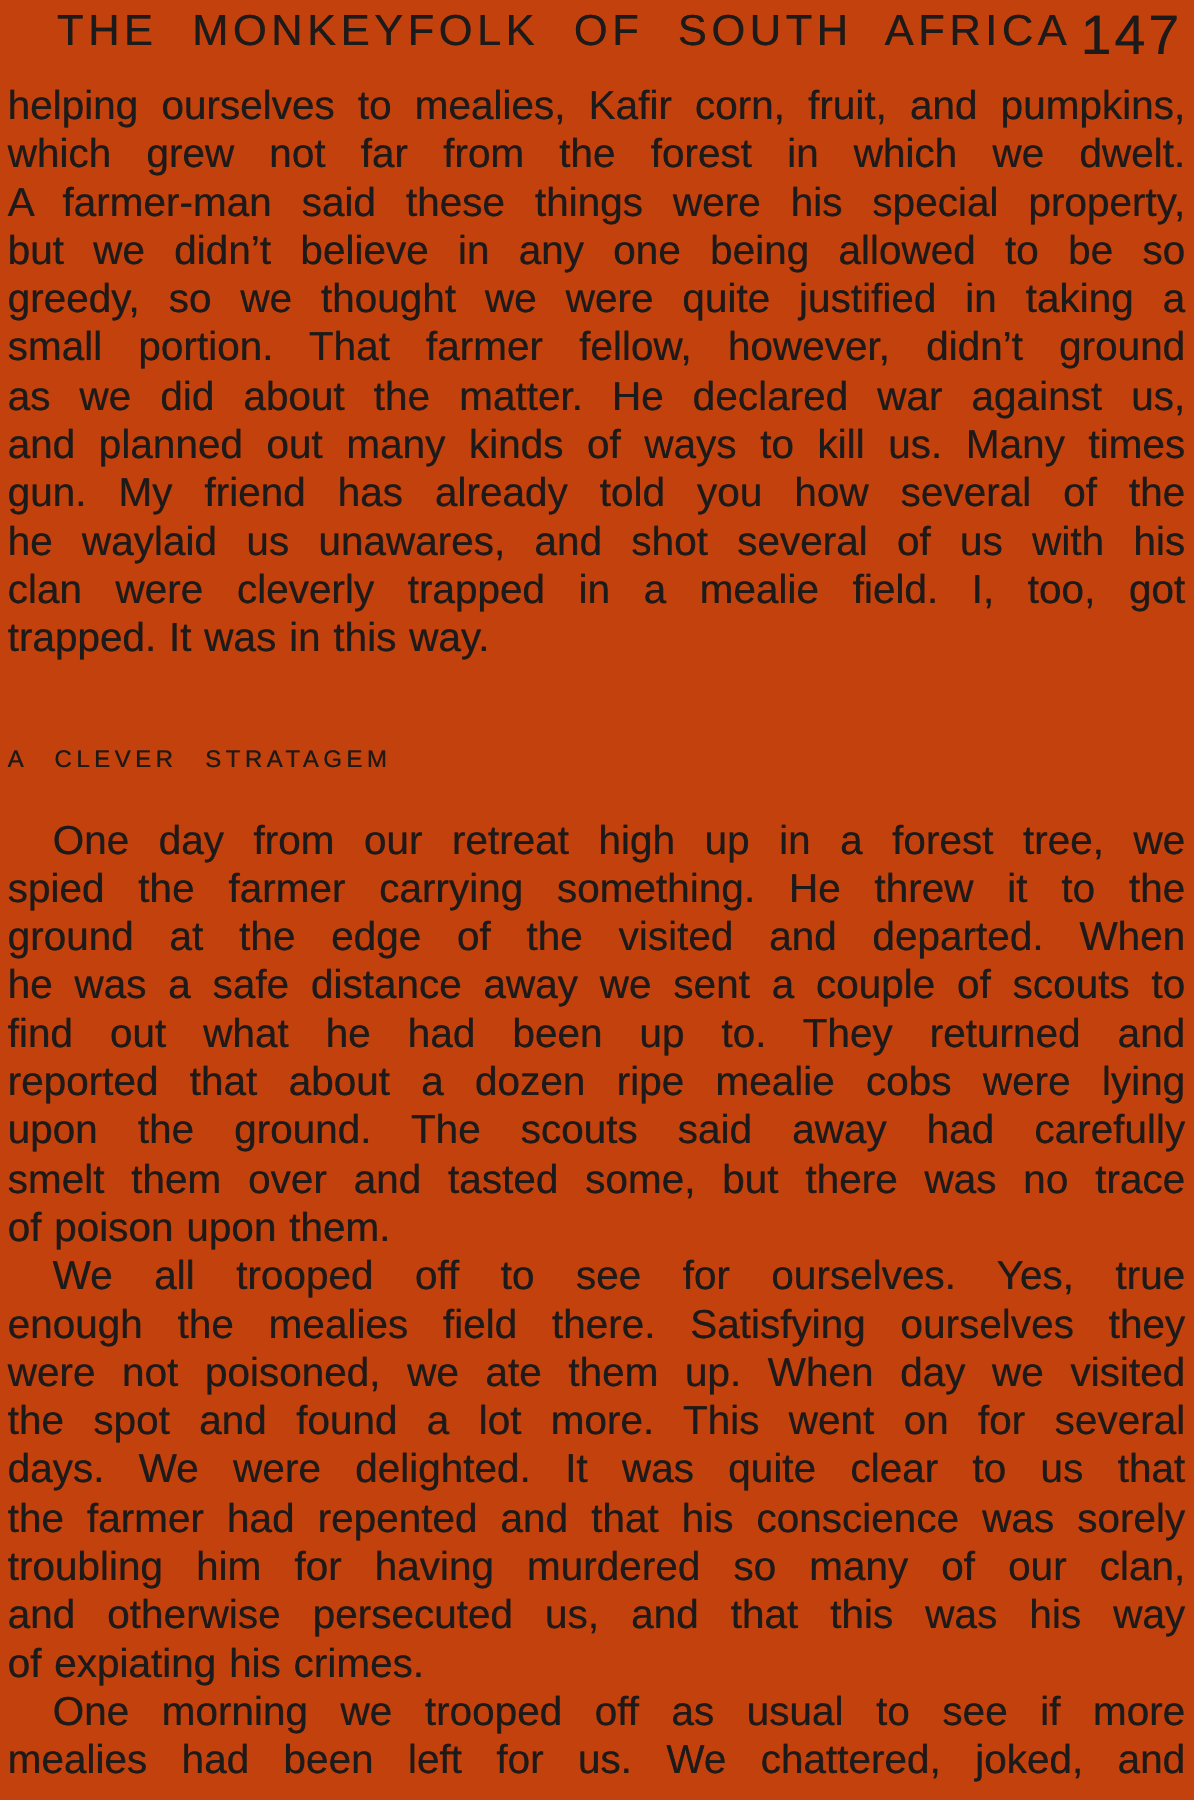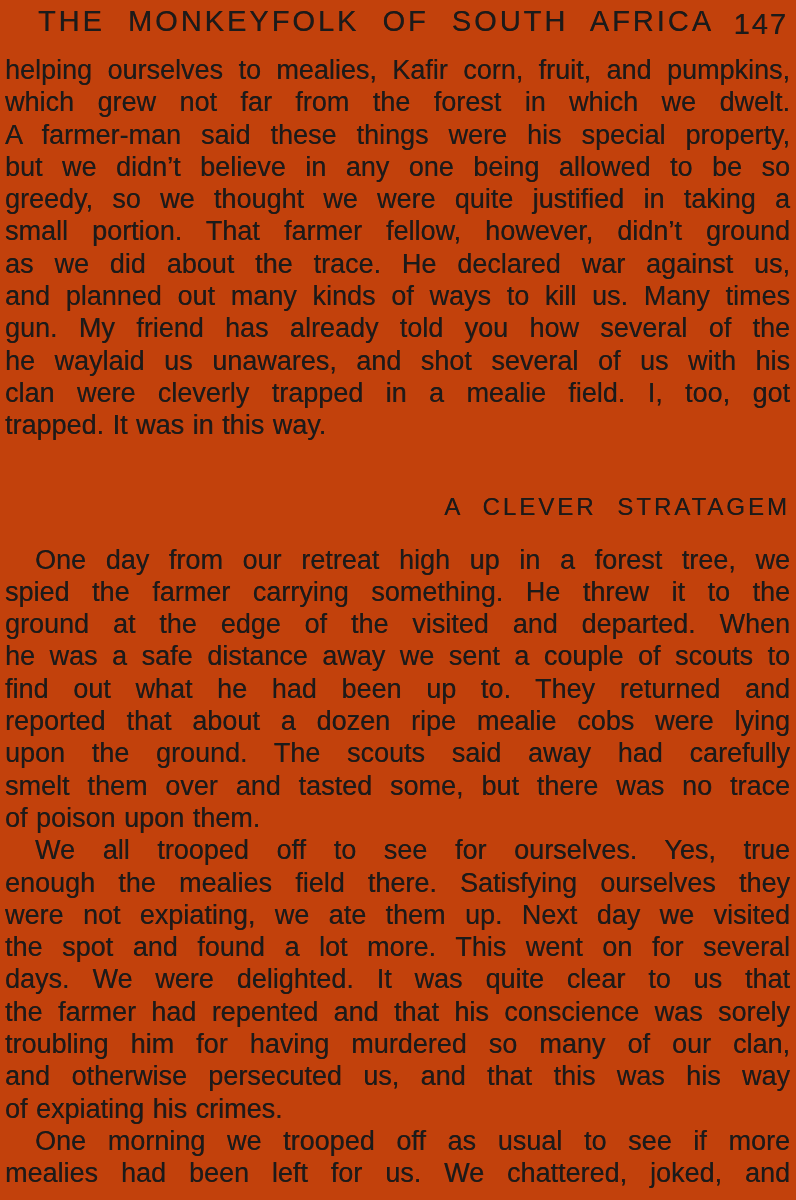--- a/index.html
+++ b/index.html
@@ -31,21 +31,21 @@
     line-height: 34px;
     letter-spacing: 3px;
     word-spacing: 12px;
     white-space: nowrap;
     text-shadow: 0.3px 0 0 rgba(0,0,0,0.6);
   }
   .page-num {
     position: absolute;
     top: 4px;
     right: 8px;
-    font-size: 29px;
+    font-size: 37px;
     line-height: 34px;
     letter-spacing: 2px;
     transform: translateY(3px);
     text-shadow: 0.3px 0 0 rgba(0,0,0,0.6);
   }
 
   
   .body-text {
     margin: 0 6px 0 5px;
     padding-top: 4px;
@@ -57,24 +57,24 @@
     text-align: justify;
     text-align-last: justify;
     white-space: normal;
     word-spacing: 1px;
   }
   .line.indent { text-indent: 30px; }
   .line.end { text-align-last: left; }
 
   .section-heading {
     margin: 47px 0 19px 0;
-    font-size: 24px;
+    font-size: 16px;
     font-weight: normal;
     line-height: 36px;
-    text-align: right;
+    text-align: left;
     letter-spacing: 3px;
     word-spacing: 11px;
     text-shadow: 0.3px 0 0 rgba(0,0,0,0.6);
   }
 </style>
 </head>
 <body>
 
 <div class="page">
 
@@ -85,21 +85,21 @@
 
   <div class="body-text">
     <div>
         <div class="paragraph">
           <div class="line">helping ourselves to mealies, Kafir corn, fruit, and pumpkins,</div>
           <div class="line">which grew not far from the forest in which we dwelt.</div>
           <div class="line">A farmer-man said these things were his special property,</div>
           <div class="line">but we didn’t believe in any one being allowed to be so</div>
           <div class="line">greedy, so we thought we were quite justified in taking a</div>
           <div class="line">small portion.  That farmer fellow, however, didn’t ground</div>
-          <div class="line">as we did about the trace.  He declared war against us,</div>
+          <div class="line">as we did about the matter.  He declared war against us,</div>
           <div class="line">and planned out many kinds of ways to kill us.  Many times</div>
           <div class="line">gun.  My friend has already told you how several of the</div>
           <div class="line">he waylaid us unawares, and shot several of us with his</div>
           <div class="line">clan were cleverly trapped in a mealie field.  I, too, got</div>
           <div class="line end">trapped.  It was in this way.</div>
         </div>
       </div>
 
     <h2 class="section-heading">A CLEVER STRATAGEM</h2>
 
@@ -111,21 +111,21 @@
           <div class="line">he was a safe distance away we sent a couple of scouts to</div>
           <div class="line">find out what he had been up to.  They returned and</div>
           <div class="line">reported that about a dozen ripe mealie cobs were lying</div>
           <div class="line">upon the ground.  The scouts said away had carefully</div>
           <div class="line">smelt them over and tasted some, but there was no trace</div>
           <div class="line end">of poison upon them.</div>
         </div>
         <div class="paragraph">
           <div class="line indent">We all trooped off to see for ourselves.  Yes, true</div>
           <div class="line">enough the mealies field there.  Satisfying ourselves they</div>
-          <div class="line">were not expiating, we ate them up.  Next day we visited</div>
+          <div class="line">were not poisoned, we ate them up.  When day we visited</div>
           <div class="line">the spot and found a lot more.  This went on for several</div>
           <div class="line">days.  We were delighted.  It was quite clear to us that</div>
           <div class="line">the farmer had repented and that his conscience was sorely</div>
           <div class="line">troubling him for having murdered so many of our clan,</div>
           <div class="line">and otherwise persecuted us, and that this was his way</div>
           <div class="line end">of expiating his crimes.</div>
         </div>
         <div class="paragraph">
           <div class="line indent">One morning we trooped off as usual to see if more</div>
           <div class="line">mealies had been left for us.  We chattered, joked, and</div>

